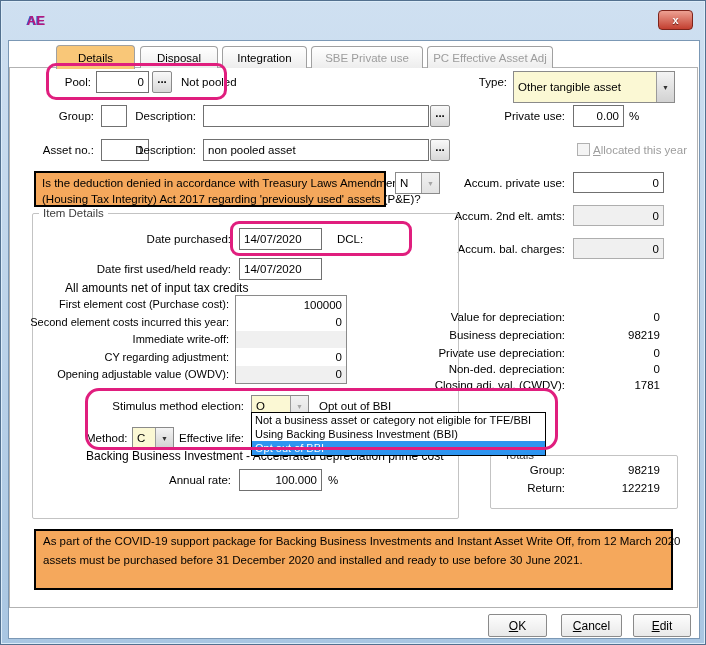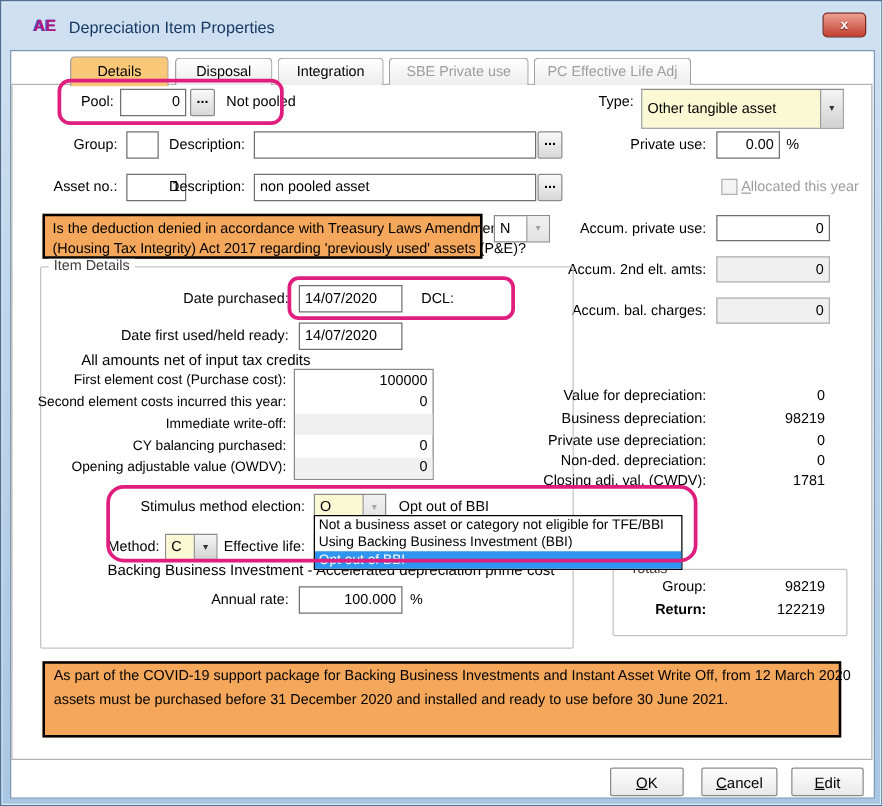--- a/index.html
+++ b/index.html
@@ -81,32 +81,31 @@
     justify-content:center; font-size:12px; }
   .u { text-decoration:underline; }
 </style>
 </head>
 <body>
 
 <div class="dialog">
 
   <div class="titlebar">
     <div class="app-icon">AE</div>
-    <div class="title-text">Depreciation Item Properties</div>
     <div class="close-btn">x</div>
   </div>
 
   <div class="panel"></div>
   <div class="tabpage"></div>
 
   <div class="tab active" style="left:55px;width:79px;">Details</div>
   <div class="tab" style="left:139px;width:78px;">Disposal</div>
   <div class="tab" style="left:221px;width:85px;">Integration</div>
   <div class="tab disabled" style="left:310px;width:112px;">SBE Private use</div>
-  <div class="tab disabled" style="left:426px;width:126px;">PC Effective Life Adj</div>
+  <div class="tab disabled" style="left:426px;width:126px;">PC Effective Asset Adj</div>
 
   <div class="lbl" style="right:614px;top:74px;">Pool:</div>
   <div class="field num" style="left:95px;top:70px;width:53px;height:22px;">
       <div class="val">0</div>
     </div>
   <div class="mini-btn" style="left:151px;top:70px;width:20px;height:22px;">...</div>
   <div class="lbl" style="left:180px;top:74px;">Not pooled</div>
 
   <div class="lbl" style="right:198px;top:74px;">Type:</div>
   <div class="combo yel" style="left:512px;top:70px;width:162px;height:32px;">
@@ -175,21 +174,21 @@
   <div class="lbl" style="right:474px;top:261px;">Date first used/held ready:</div>
   <div class="field" style="left:238px;top:257px;width:83px;height:22px;">
       <div class="val">14/07/2020</div>
     </div>
 
   <div class="lbl b" style="left:64px;top:280px;">All amounts net of input tax credits</div>
 
   <div class="lbl" style="right:476px;top:296px;font-size:11px;">First element cost (Purchase cost):</div>
   <div class="lbl" style="right:476px;top:314px;font-size:11px;">Second element costs incurred this year:</div>
   <div class="lbl" style="right:476px;top:331px;font-size:11px;">Immediate write-off:</div>
-  <div class="lbl" style="right:476px;top:349px;font-size:11px;">CY balancing purchased:</div>
+  <div class="lbl" style="right:476px;top:349px;font-size:11px;">CY regarding adjustment:</div>
   <div class="lbl" style="right:476px;top:366px;font-size:11px;">Opening adjustable value (OWDV):</div>
 
   <div class="costbox">
     <div class="costrow">100000</div>
     <div class="costrow">0</div>
     <div class="costrow dis"></div>
     <div class="costrow">0</div>
     <div class="costrow dis">0</div>
   </div>
 
@@ -232,21 +231,21 @@
   <div class="lbl" style="right:474px;top:472px;">Annual rate:</div>
   <div class="field num" style="left:238px;top:468px;width:83px;height:22px;">
       <div class="val">100.000</div>
     </div>
   <div class="lbl" style="left:327px;top:472px;">%</div>
 
   <div class="groupbox" style="left:489px;top:454px;width:188px;height:54px;"></div>
   <div class="legend" style="left:499px;top:448px;">Totals</div>
   <div class="lbl" style="right:140px;top:462px;">Group:</div>
   <div class="lbl" style="right:45px;top:462px;">98219</div>
-  <div class="lbl" style="right:140px;top:480px;font-weight:bold;">Return:</div>
+  <div class="lbl" style="right:140px;top:480px;">Return:</div>
   <div class="lbl" style="right:45px;top:480px;">122219</div>
 
   <div class="orangebox notice" style="left:33px;top:528px;width:639px;height:61px;padding:1px 7px;">
     <div>As part of the COVID-19 support package for Backing Business Investments and Instant Asset Write Off, from 12 March 2020</div>
     <div>assets must be purchased before 31 December 2020 and installed and ready to use before 30 June 2021.</div>
   </div>
 
   <div class="btn" style="left:487px;width:59px;">
       <span class="u">O</span>
       <span>K</span>

